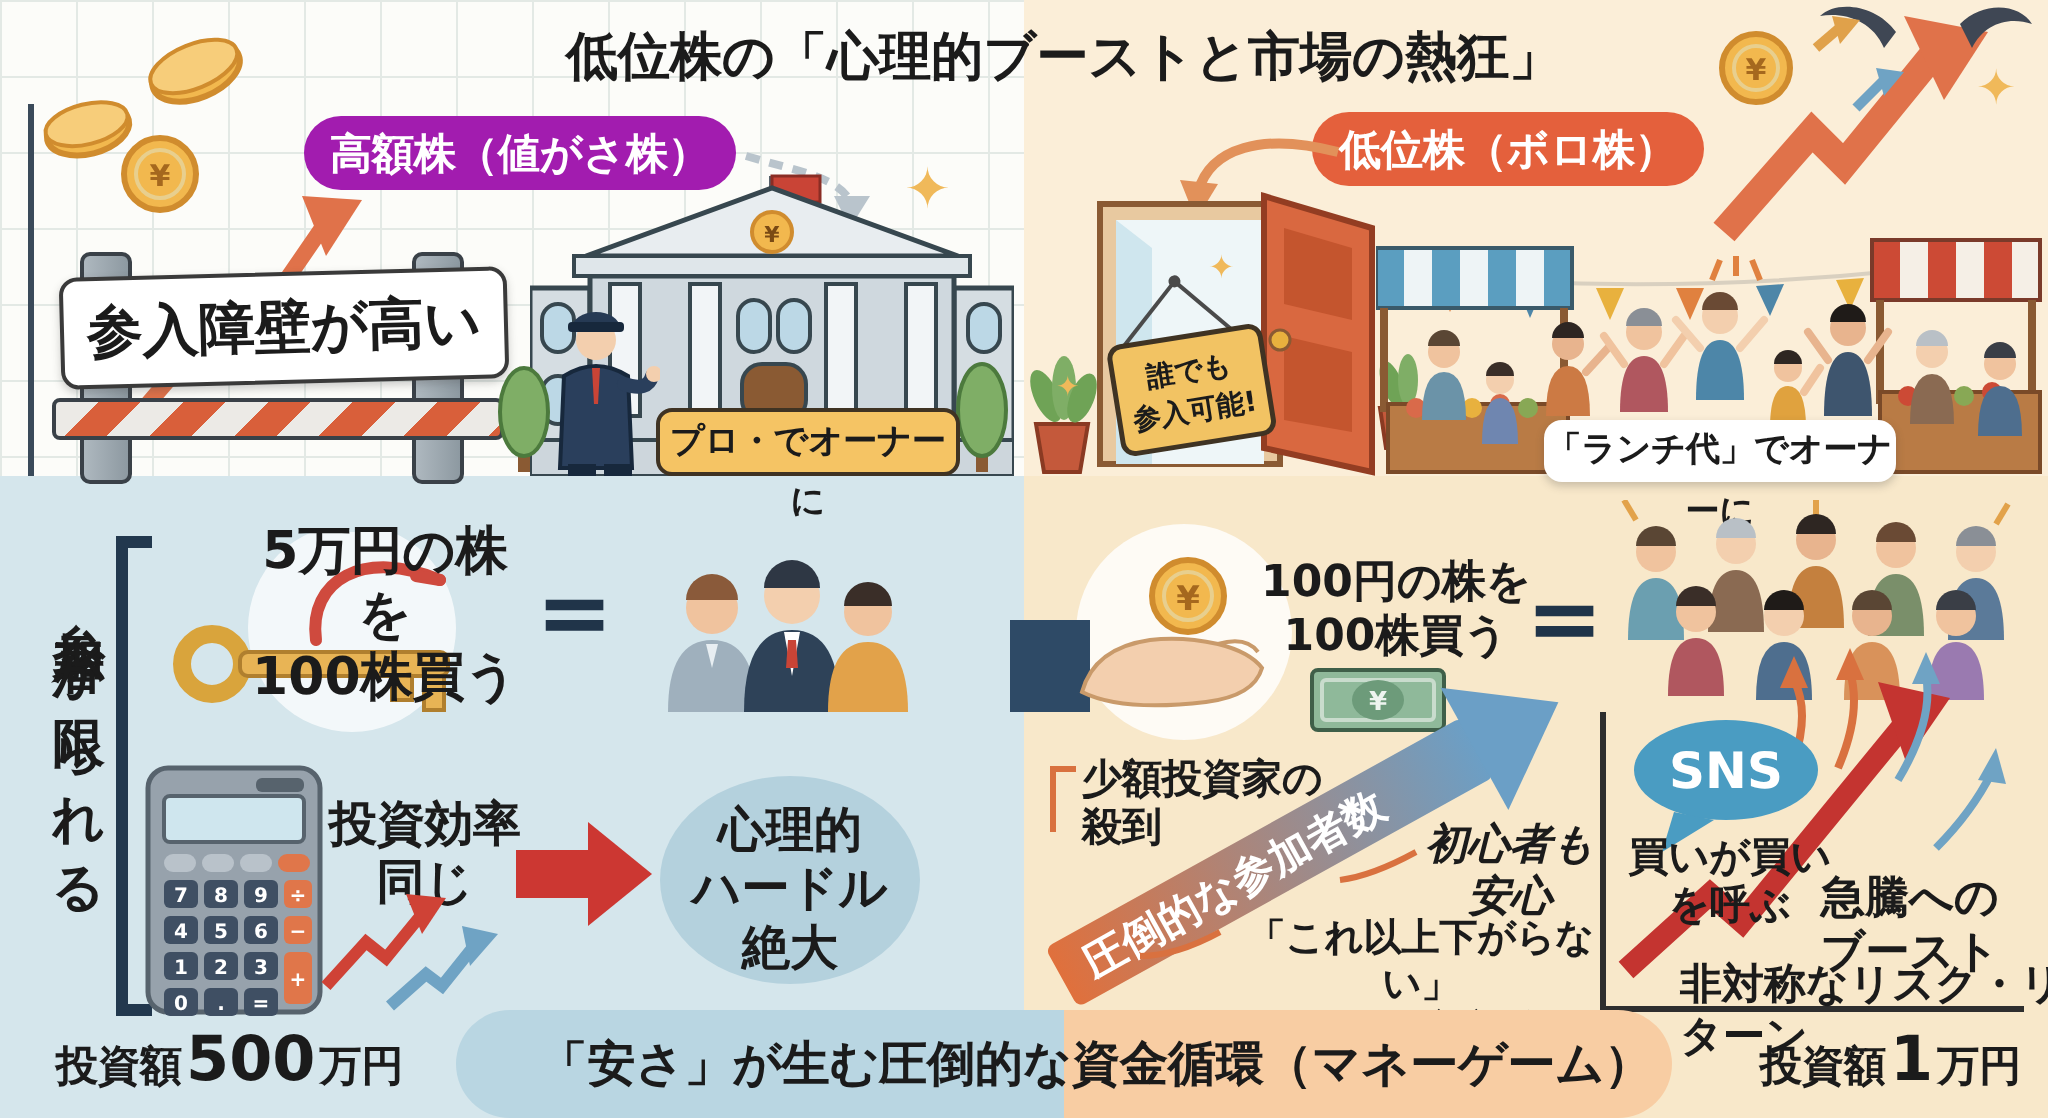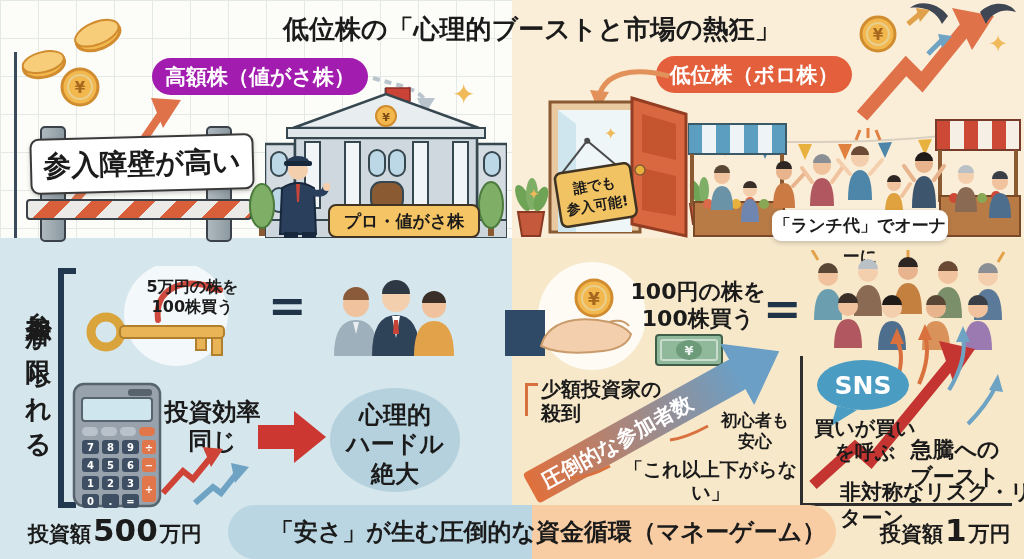--- a/index.html
+++ b/index.html
@@ -113,21 +113,21 @@
     <path d="M14,14 a12,8 0 0 1 24,0 z" fill="#263a54"></path>
     <rect x="12" y="11" width="28" height="5" rx="2" fill="#17283c"></rect>
     <path d="M10,38 Q26,28 42,38 L44,84 L8,84 Z" fill="#2a3f5c" stroke="#17283c" stroke-width="2"></path>
     <polygon points="24,34 28,34 27,52 25,52" fill="#c94436"></polygon>
     <path d="M40,42 Q52,46 54,38" fill="none" stroke="#2a3f5c" stroke-width="7" stroke-linecap="round"></path>
     <circle cx="55" cy="37" r="4" fill="#f3cfae"></circle>
     <rect x="12" y="82" width="14" height="6" fill="#17283c"></rect>
     <rect x="30" y="82" width="14" height="6" fill="#17283c"></rect>
   </svg>
 
-  <div class="abs jt ctr" style="left:328px;top:204px;width:148px;height:30px;line-height:30px;font-size:17px;background:#f5c464;border:2.5px solid #3f3323;border-radius:8px;">プロ・値がさ株</div>
+  <div class="abs jt ctr" style="left:328px;top:204px;width:148px;height:30px;line-height:30px;font-size:17px;background:#f5c464;border:2.5px solid #3f3323;border-radius:8px;">プロ・でオーナーに</div>
 
   <svg class="abs" style="left:852px;top:2px;" width="170" height="122">
     <polyline points="10,114 54,64 70,80 114,26" fill="none" stroke="#e0724a" stroke-width="14"></polyline>
     <polygon points="100,6 142,14 120,48" fill="#e0724a"></polygon>
     <path d="M96,14 C86,0 66,-2 58,6 C70,4 84,8 90,22 Z" fill="#3f4754"></path>
     <path d="M128,10 C140,-2 158,0 164,10 C152,6 140,10 134,22 Z" fill="#3f4754"></path>
     <circle cx="26" cy="32" r="17" fill="#f2b84e" stroke="#d08c2e" stroke-width="3"></circle>
     <circle cx="26" cy="32" r="11" fill="none" stroke="#e8cf8e" stroke-width="2"></circle>
     <text x="26" y="38" font-size="15" font-weight="bold" fill="#a5681e" text-anchor="middle">¥</text>
     <path d="M56,22 L70,10" stroke="#e0a14a" stroke-width="5"></path>
@@ -286,21 +286,21 @@
   <svg class="abs" style="left:78px;top:266px;" width="185" height="112">
     <circle cx="98" cy="48" r="52" fill="#ffffff" opacity="0.72"></circle>
     <path d="M142,24 C104,8 76,24 80,54" fill="none" stroke="#cf4a3e" stroke-width="6" stroke-linecap="round"></path>
     <path d="M142,24 l-12,-2" stroke="#cf4a3e" stroke-width="6" stroke-linecap="round"></path>
     <circle cx="28" cy="66" r="15" fill="none" stroke="#d9a43c" stroke-width="9"></circle>
     <rect x="42" y="60" width="104" height="12" rx="4" fill="#e8b455" stroke="#b07f2e" stroke-width="2"></rect>
     <rect x="118" y="72" width="10" height="12" fill="#e8b455" stroke="#b07f2e" stroke-width="2"></rect>
     <rect x="134" y="72" width="10" height="17" fill="#e8b455" stroke="#b07f2e" stroke-width="2"></rect>
   </svg>
 
-  <div class="abs jt ctr" style="left:120px;top:277px;width:145px;font-size:16px;">
+  <div class="abs jt ctr" style="left:120px;top:261px;width:145px;font-size:26px;">
     <div>5万円の株を</div>
     <div>100株買う</div>
   </div>
 
   <div class="abs eq" style="left:268px;top:283px;">=</div>
 
   <svg class="abs" style="left:320px;top:262px;" width="145" height="96">
     <g transform="translate(36,42)">
         <circle r="13" fill="#f0c39e"></circle>
         <path d="M-13,-4 a13,13 0 0 1 26,0" fill="#8a5a3a"></path>
@@ -491,21 +491,21 @@
     <g transform="rotate(-29 150 95)">
       <rect x="8" y="78" width="238" height="34" rx="4" fill="url(#gradArrow)"></rect>
       <polygon points="244,60 244,130 292,95" fill="#6b9fc6"></polygon>
       <text x="22" y="103" font-size="21" font-weight="bold" fill="#ffffff">圧倒的な参加者数</text>
     </g>
   </svg>
 
   <svg class="abs" style="left:668px;top:418px;" width="44" height="26">
     <path d="M2,22 Q18,20 40,8" fill="none" stroke="#d9713f" stroke-width="3"></path>
   </svg>
-  <div class="abs jt ctr" style="left:705px;top:410px;width:100px;font-size:17px;">
+  <div class="abs jt ctr" style="left:705px;top:410px;width:100px;font-size:21px;font-style:italic;">
     <div>初心者も</div>
     <div>安心</div>
   </div>
 
   <svg class="abs" style="left:568px;top:460px;" width="46" height="22">
     <path d="M2,18 Q20,18 42,6" fill="none" stroke="#d9713f" stroke-width="3"></path>
   </svg>
   <div class="abs jt ctr" style="left:608px;top:458px;width:205px;font-size:19px;">
     <div>「これ以上下がらない」</div>
     <div>という安心感</div>

